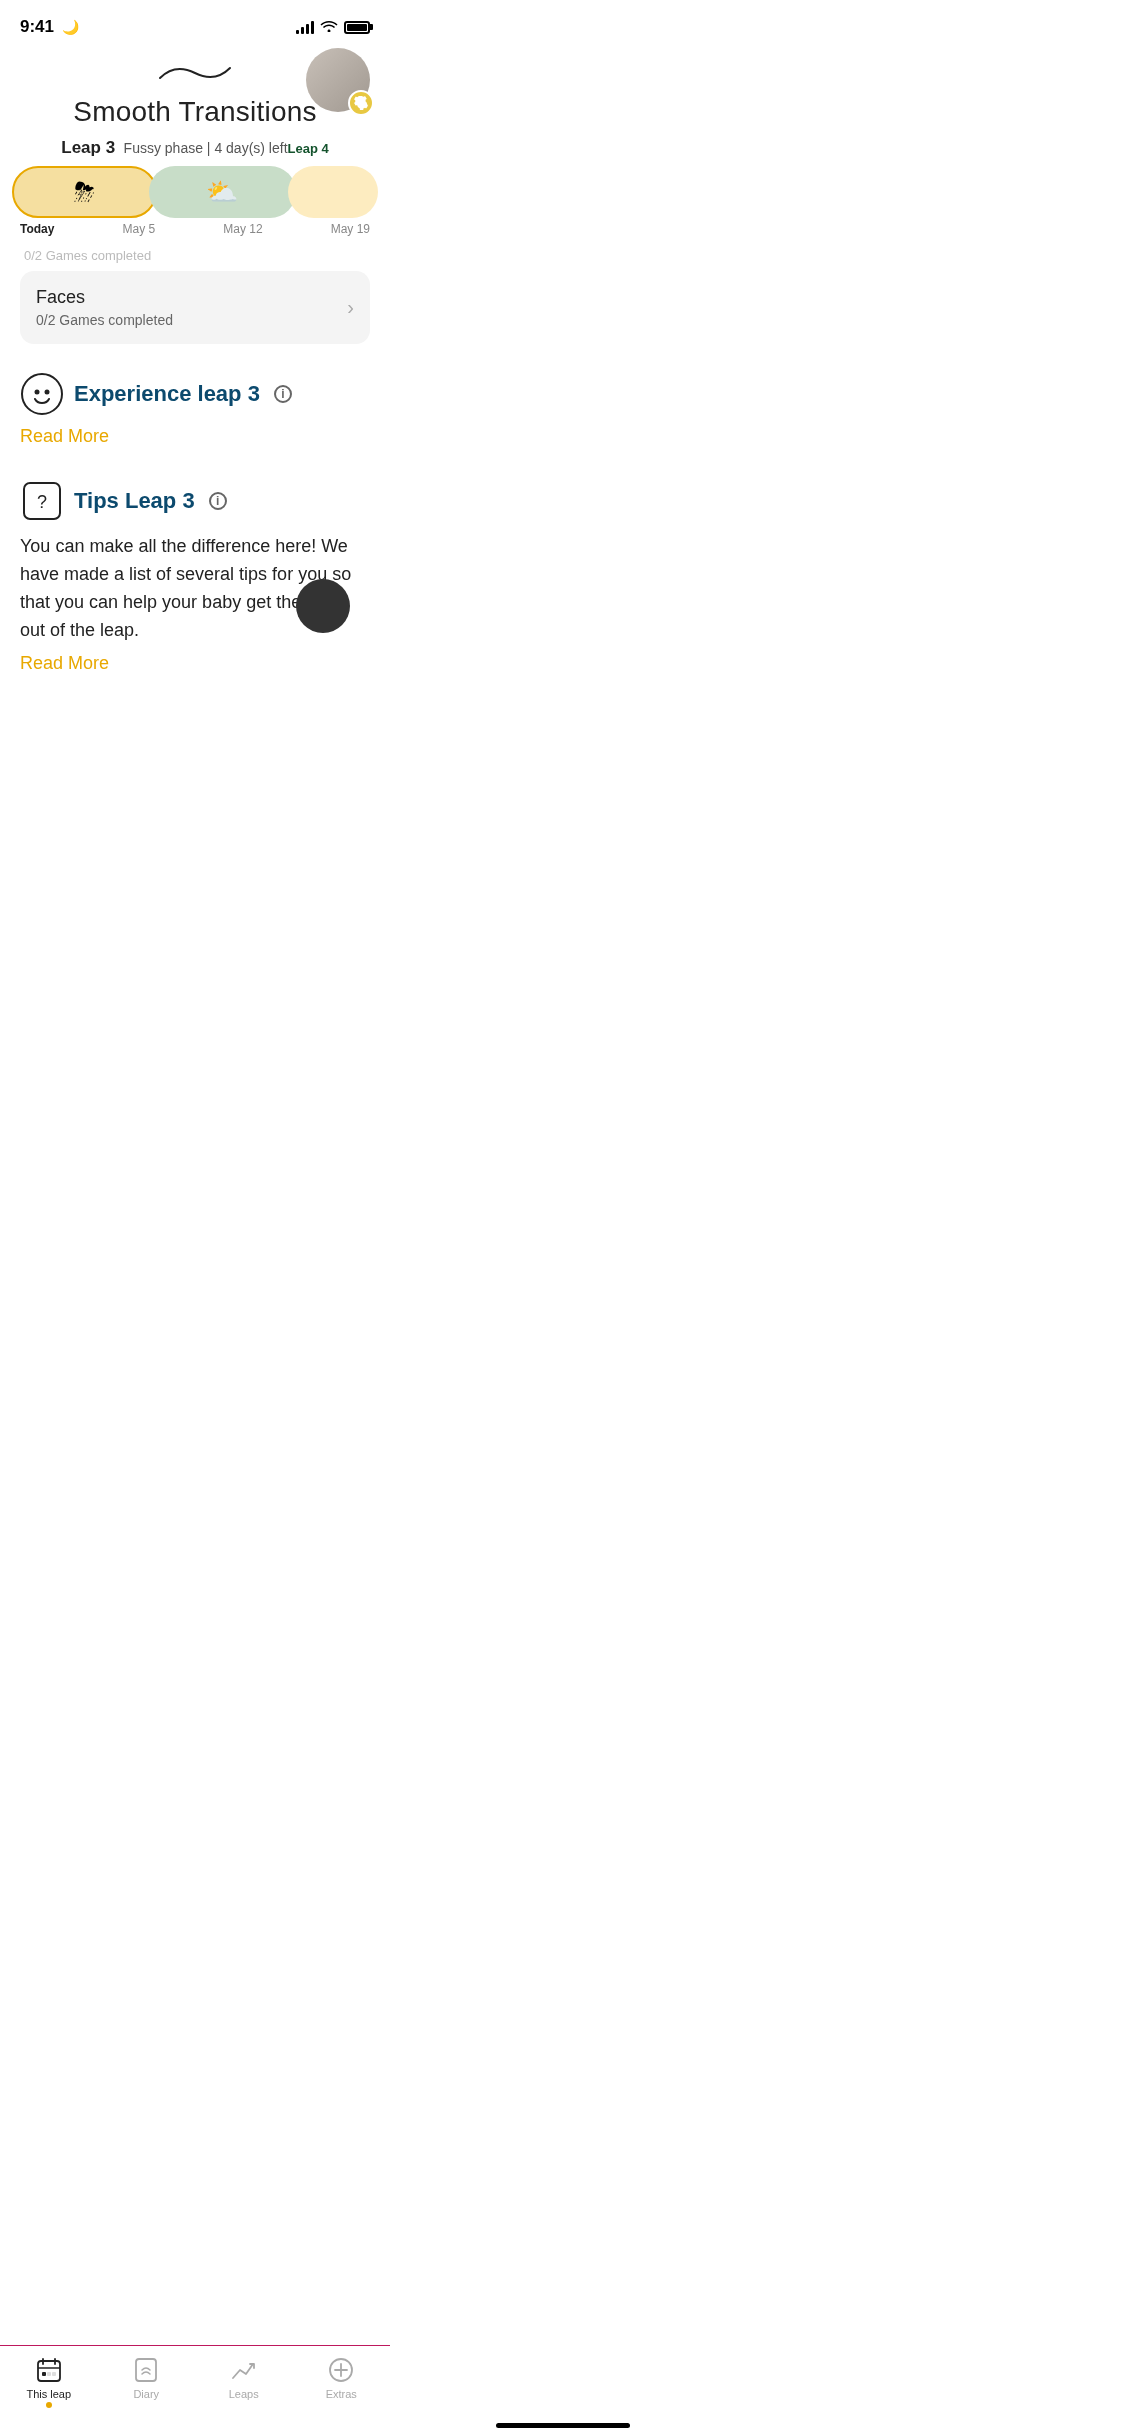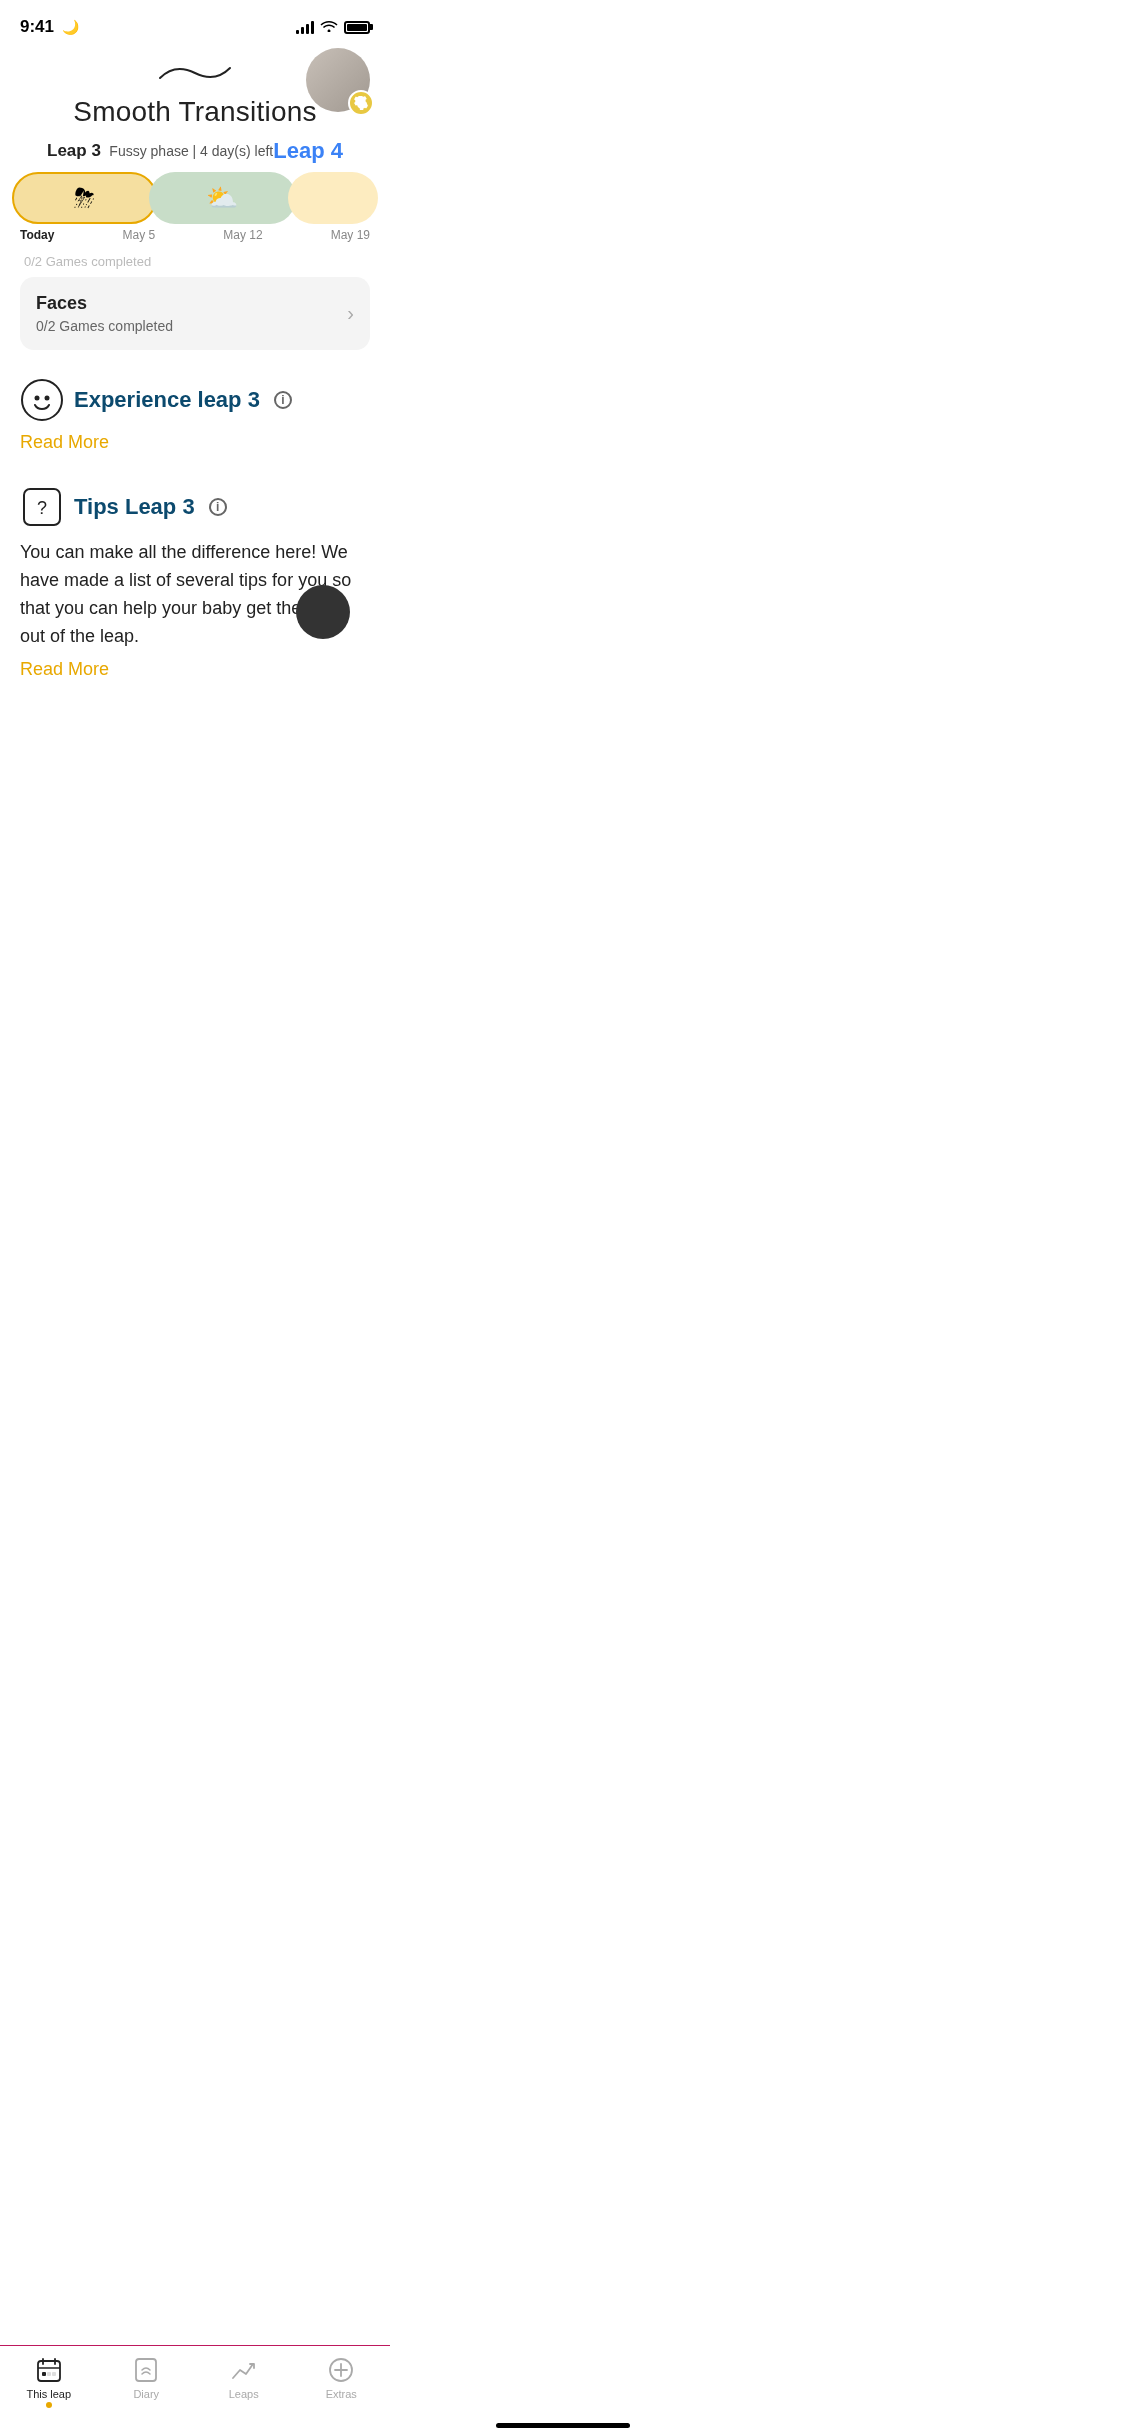--- a/index.html
+++ b/index.html
@@ -136,23 +136,23 @@
       padding: 0 20px;
       justify-content: center;
       margin-bottom: 8px;
     }
     .leap-label {
       font-size: 17px;
       font-weight: 700;
       color: #222;
     }
     .leap-label-secondary {
-      font-size: 22px;
+      font-size: 13px;
       font-weight: 700;
-      color: #3b82f6;
+      color: #14532d;
     }
     .leap-sub {
       font-size: 14px;
       font-weight: 400;
       color: #555;
       margin-left: 4px;
     }
 
     
     .progress-container {
@@ -230,21 +230,21 @@
       border-radius: 14px;
       padding: 16px 16px;
       display: flex;
       align-items: center;
       justify-content: space-between;
       margin-bottom: 28px;
     }
     .game-card-text {}
     .game-card-title {
       font-size: 18px;
-      font-weight: 700;
+      font-weight: 400;
       color: #222;
       margin-bottom: 4px;
     }
     .game-card-sub {
       font-size: 14px;
       color: #666;
     }
     .chevron-right {
       color: #aaa;
       font-size: 20px;

